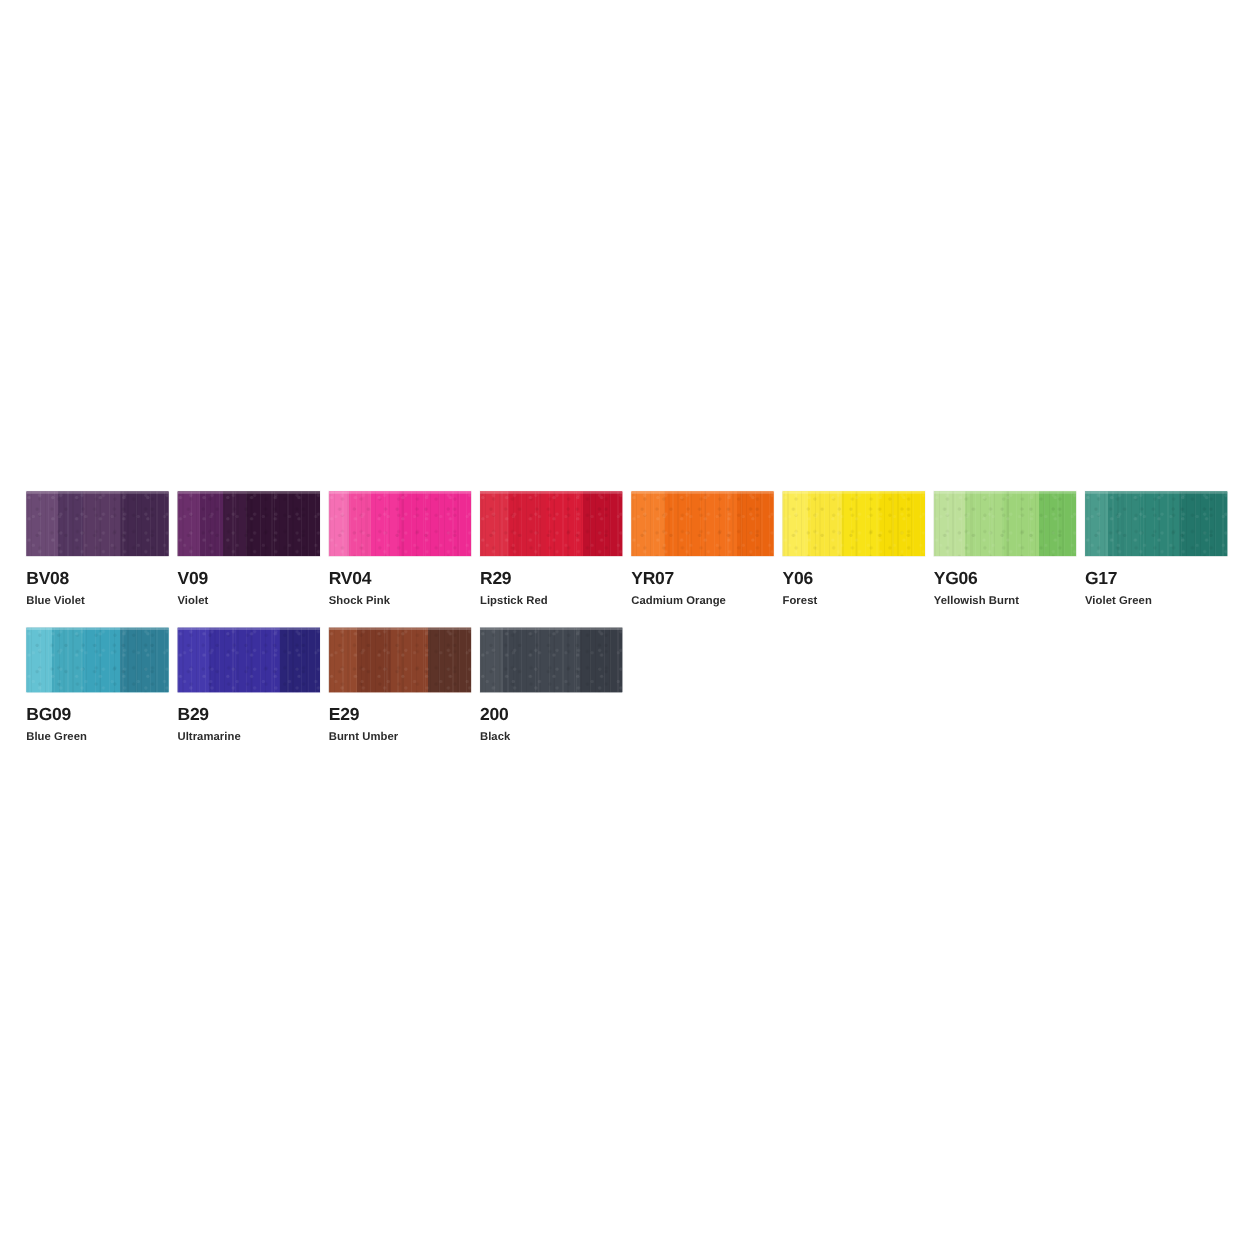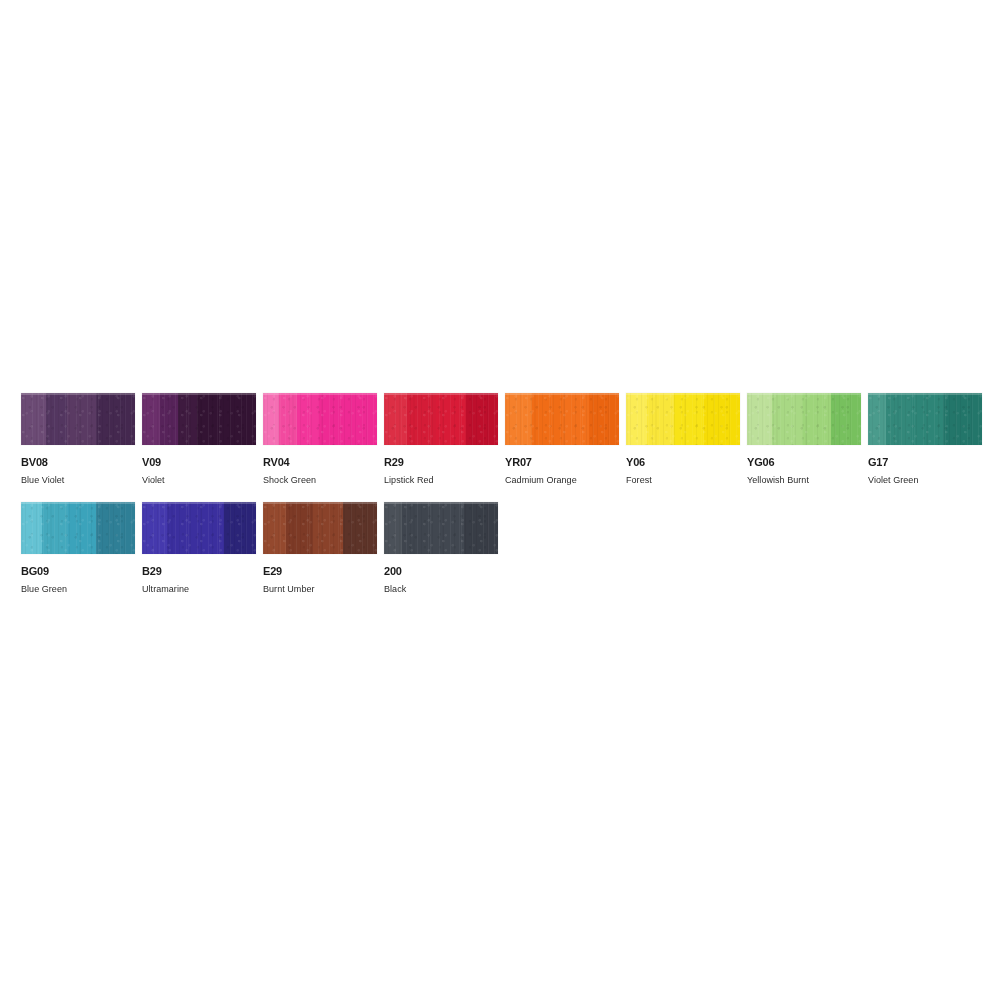--- a/index.html
+++ b/index.html
@@ -88,31 +88,31 @@
   
   .chip-topedge {
     position: absolute;
     left: 0; right: 0; top: 0;
     height: 1.5px;
     background: rgba(255,255,255,0.22);
   }
 
   .swatch-code {
     margin-top: 9px;
-    font-size: 11px;
+    font-size: 14px;
     font-weight: bold;
     color: #1c1c1c;
     letter-spacing: -0.2px;
     line-height: 17px;
   }
 
   .swatch-name {
     margin-top: 4px;
     font-size: 9px;
-    font-weight: normal;
+    font-weight: bold;
     color: #2b2b2b;
     line-height: 11px;
     letter-spacing: 0.05px;
   }
 </style>
 </head>
 <body>
 
 <div id="swatch-sheet">
   <div class="swatch-grid">
@@ -145,21 +145,21 @@
 
       <div class="swatch-cell">
         <div class="swatch-chip">
           <div class="chip-base" style="background: rgb(242, 53, 154);"></div>
           <div class="chip-bands" style="background: linear-gradient(to right, rgb(245, 111, 180) 0%, rgb(245, 111, 180) 14%, rgb(242, 74, 159) 14%, rgb(242, 74, 159) 30%, rgb(242, 53, 154) 30%, rgb(242, 53, 154) 48%, rgb(238, 42, 147) 48%, rgb(238, 42, 147) 100%);"></div>
           <div class="chip-streaks" style="background-image: repeating-linear-gradient(to right, rgba(255, 255, 255, 0.1) 0px, rgba(255, 255, 255, 0.1) 1px, rgba(0, 0, 0, 0) 1px, rgba(0, 0, 0, 0) 4px, rgba(0, 0, 0, 0.07) 4px, rgba(0, 0, 0, 0.07) 5px, rgba(0, 0, 0, 0) 5px, rgba(0, 0, 0, 0) 11px), repeating-linear-gradient(to right, rgba(0, 0, 0, 0.05) 0px, rgba(0, 0, 0, 0.05) 2px, rgba(255, 255, 255, 0) 2px, rgba(255, 255, 255, 0) 17px, rgba(255, 255, 255, 0.09) 17px, rgba(255, 255, 255, 0.09) 18px, rgba(255, 255, 255, 0) 18px, rgba(255, 255, 255, 0) 29px);"></div>
           <div class="chip-grain"></div>
           <div class="chip-topedge"></div>
         </div>
         <div class="swatch-code">RV04</div>
-        <div class="swatch-name">Shock Green</div>
+        <div class="swatch-name">Shock Pink</div>
       </div>
 
       <div class="swatch-cell">
         <div class="swatch-chip">
           <div class="chip-base" style="background: rgb(216, 27, 55);"></div>
           <div class="chip-bands" style="background: linear-gradient(to right, rgb(220, 47, 69) 0%, rgb(220, 47, 69) 20%, rgb(212, 28, 55) 20%, rgb(212, 28, 55) 46%, rgb(216, 27, 55) 46%, rgb(216, 27, 55) 72%, rgb(190, 15, 44) 72%, rgb(190, 15, 44) 100%);"></div>
           <div class="chip-streaks" style="background-image: repeating-linear-gradient(to right, rgba(255, 255, 255, 0.1) 0px, rgba(255, 255, 255, 0.1) 1px, rgba(0, 0, 0, 0) 1px, rgba(0, 0, 0, 0) 4px, rgba(0, 0, 0, 0.07) 4px, rgba(0, 0, 0, 0.07) 5px, rgba(0, 0, 0, 0) 5px, rgba(0, 0, 0, 0) 11px), repeating-linear-gradient(to right, rgba(0, 0, 0, 0.05) 0px, rgba(0, 0, 0, 0.05) 2px, rgba(255, 255, 255, 0) 2px, rgba(255, 255, 255, 0) 17px, rgba(255, 255, 255, 0.09) 17px, rgba(255, 255, 255, 0.09) 18px, rgba(255, 255, 255, 0) 18px, rgba(255, 255, 255, 0) 29px);"></div>
           <div class="chip-grain"></div>
           <div class="chip-topedge"></div>
         </div>

